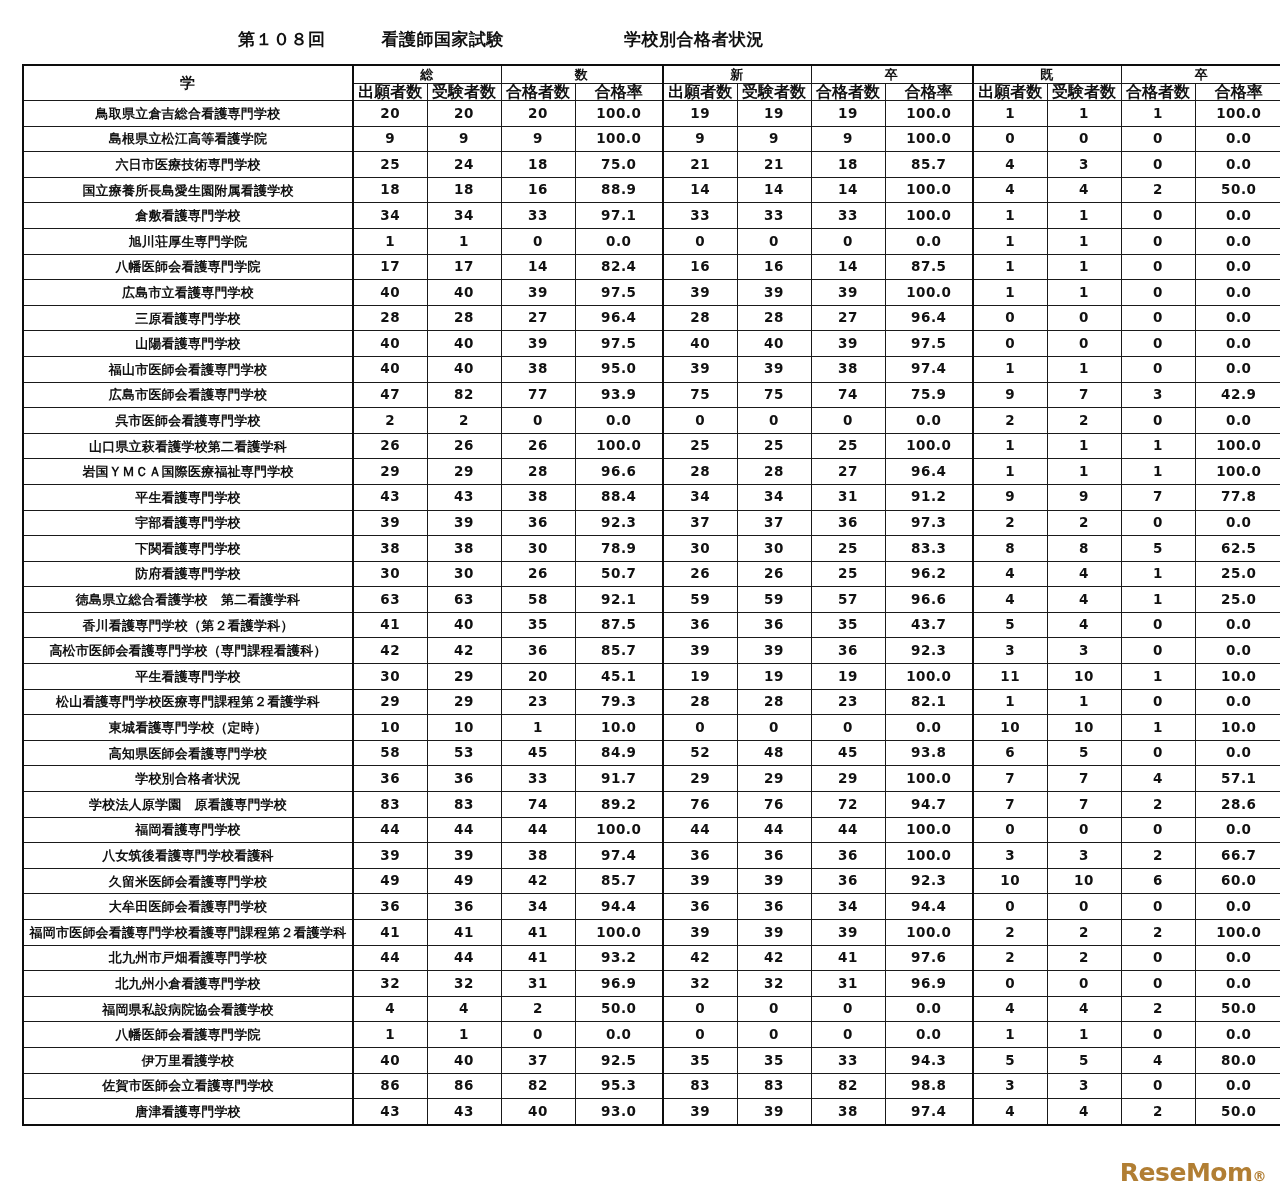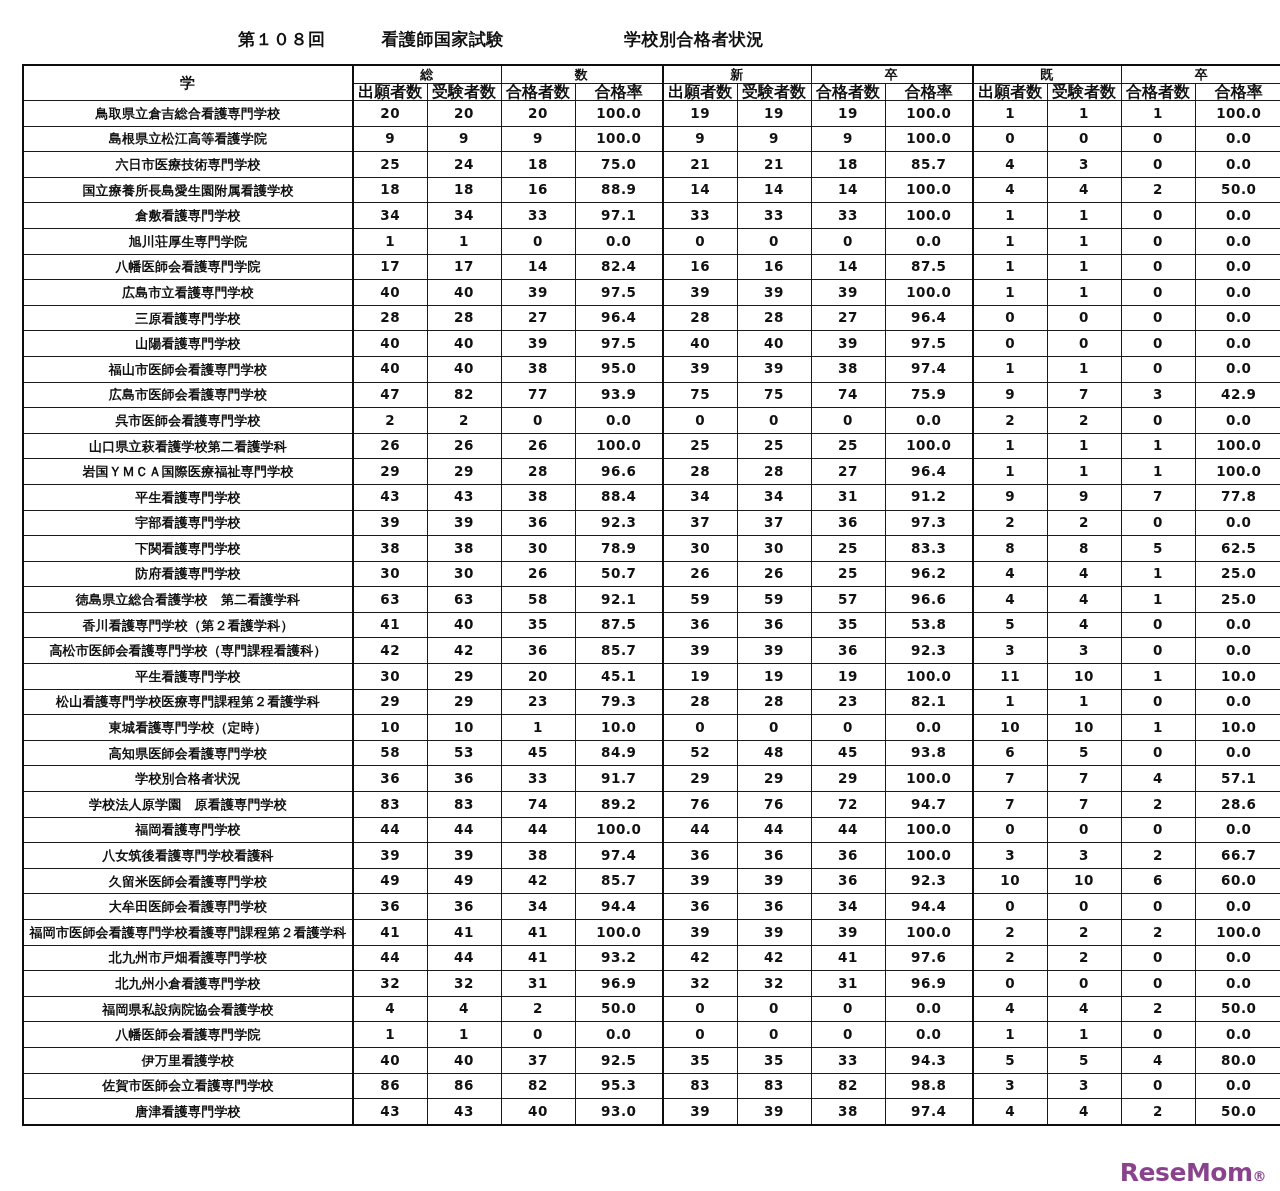--- a/index.html
+++ b/index.html
@@ -96,21 +96,21 @@
   col.c-school{width:330px;}
   col.c-n{width:74px;}
   col.c-r{width:88px;}
 
   
   .watermark{
     position:absolute;
     right:14px; bottom:4px;
     font-size:25px;
     font-weight:800;
-    color:#701a75;
+    color:#a16207;
     opacity:.82;
     letter-spacing:-0.5px;
     font-family:"DejaVu Sans","Liberation Sans",sans-serif;
   }
   .watermark .dot{font-size:14px;}
 </style>
 </head>
 <body>
 
 <div class="page">
@@ -466,21 +466,21 @@
           </tr>
           <tr>
             <td class="school">香川看護専門学校（第２看護学科）</td>
             <td class="num gsep">41</td>
             <td class="num">40</td>
             <td class="num">35</td>
             <td class="rate">87.5</td>
             <td class="num gsep">36</td>
             <td class="num">36</td>
             <td class="num">35</td>
-            <td class="rate">53.8</td>
+            <td class="rate">43.7</td>
             <td class="num gsep">5</td>
             <td class="num">4</td>
             <td class="num">0</td>
             <td class="rate">0.0</td>
           </tr>
           <tr>
             <td class="school">高松市医師会看護専門学校（専門課程看護科）</td>
             <td class="num gsep">42</td>
             <td class="num">42</td>
             <td class="num">36</td>

